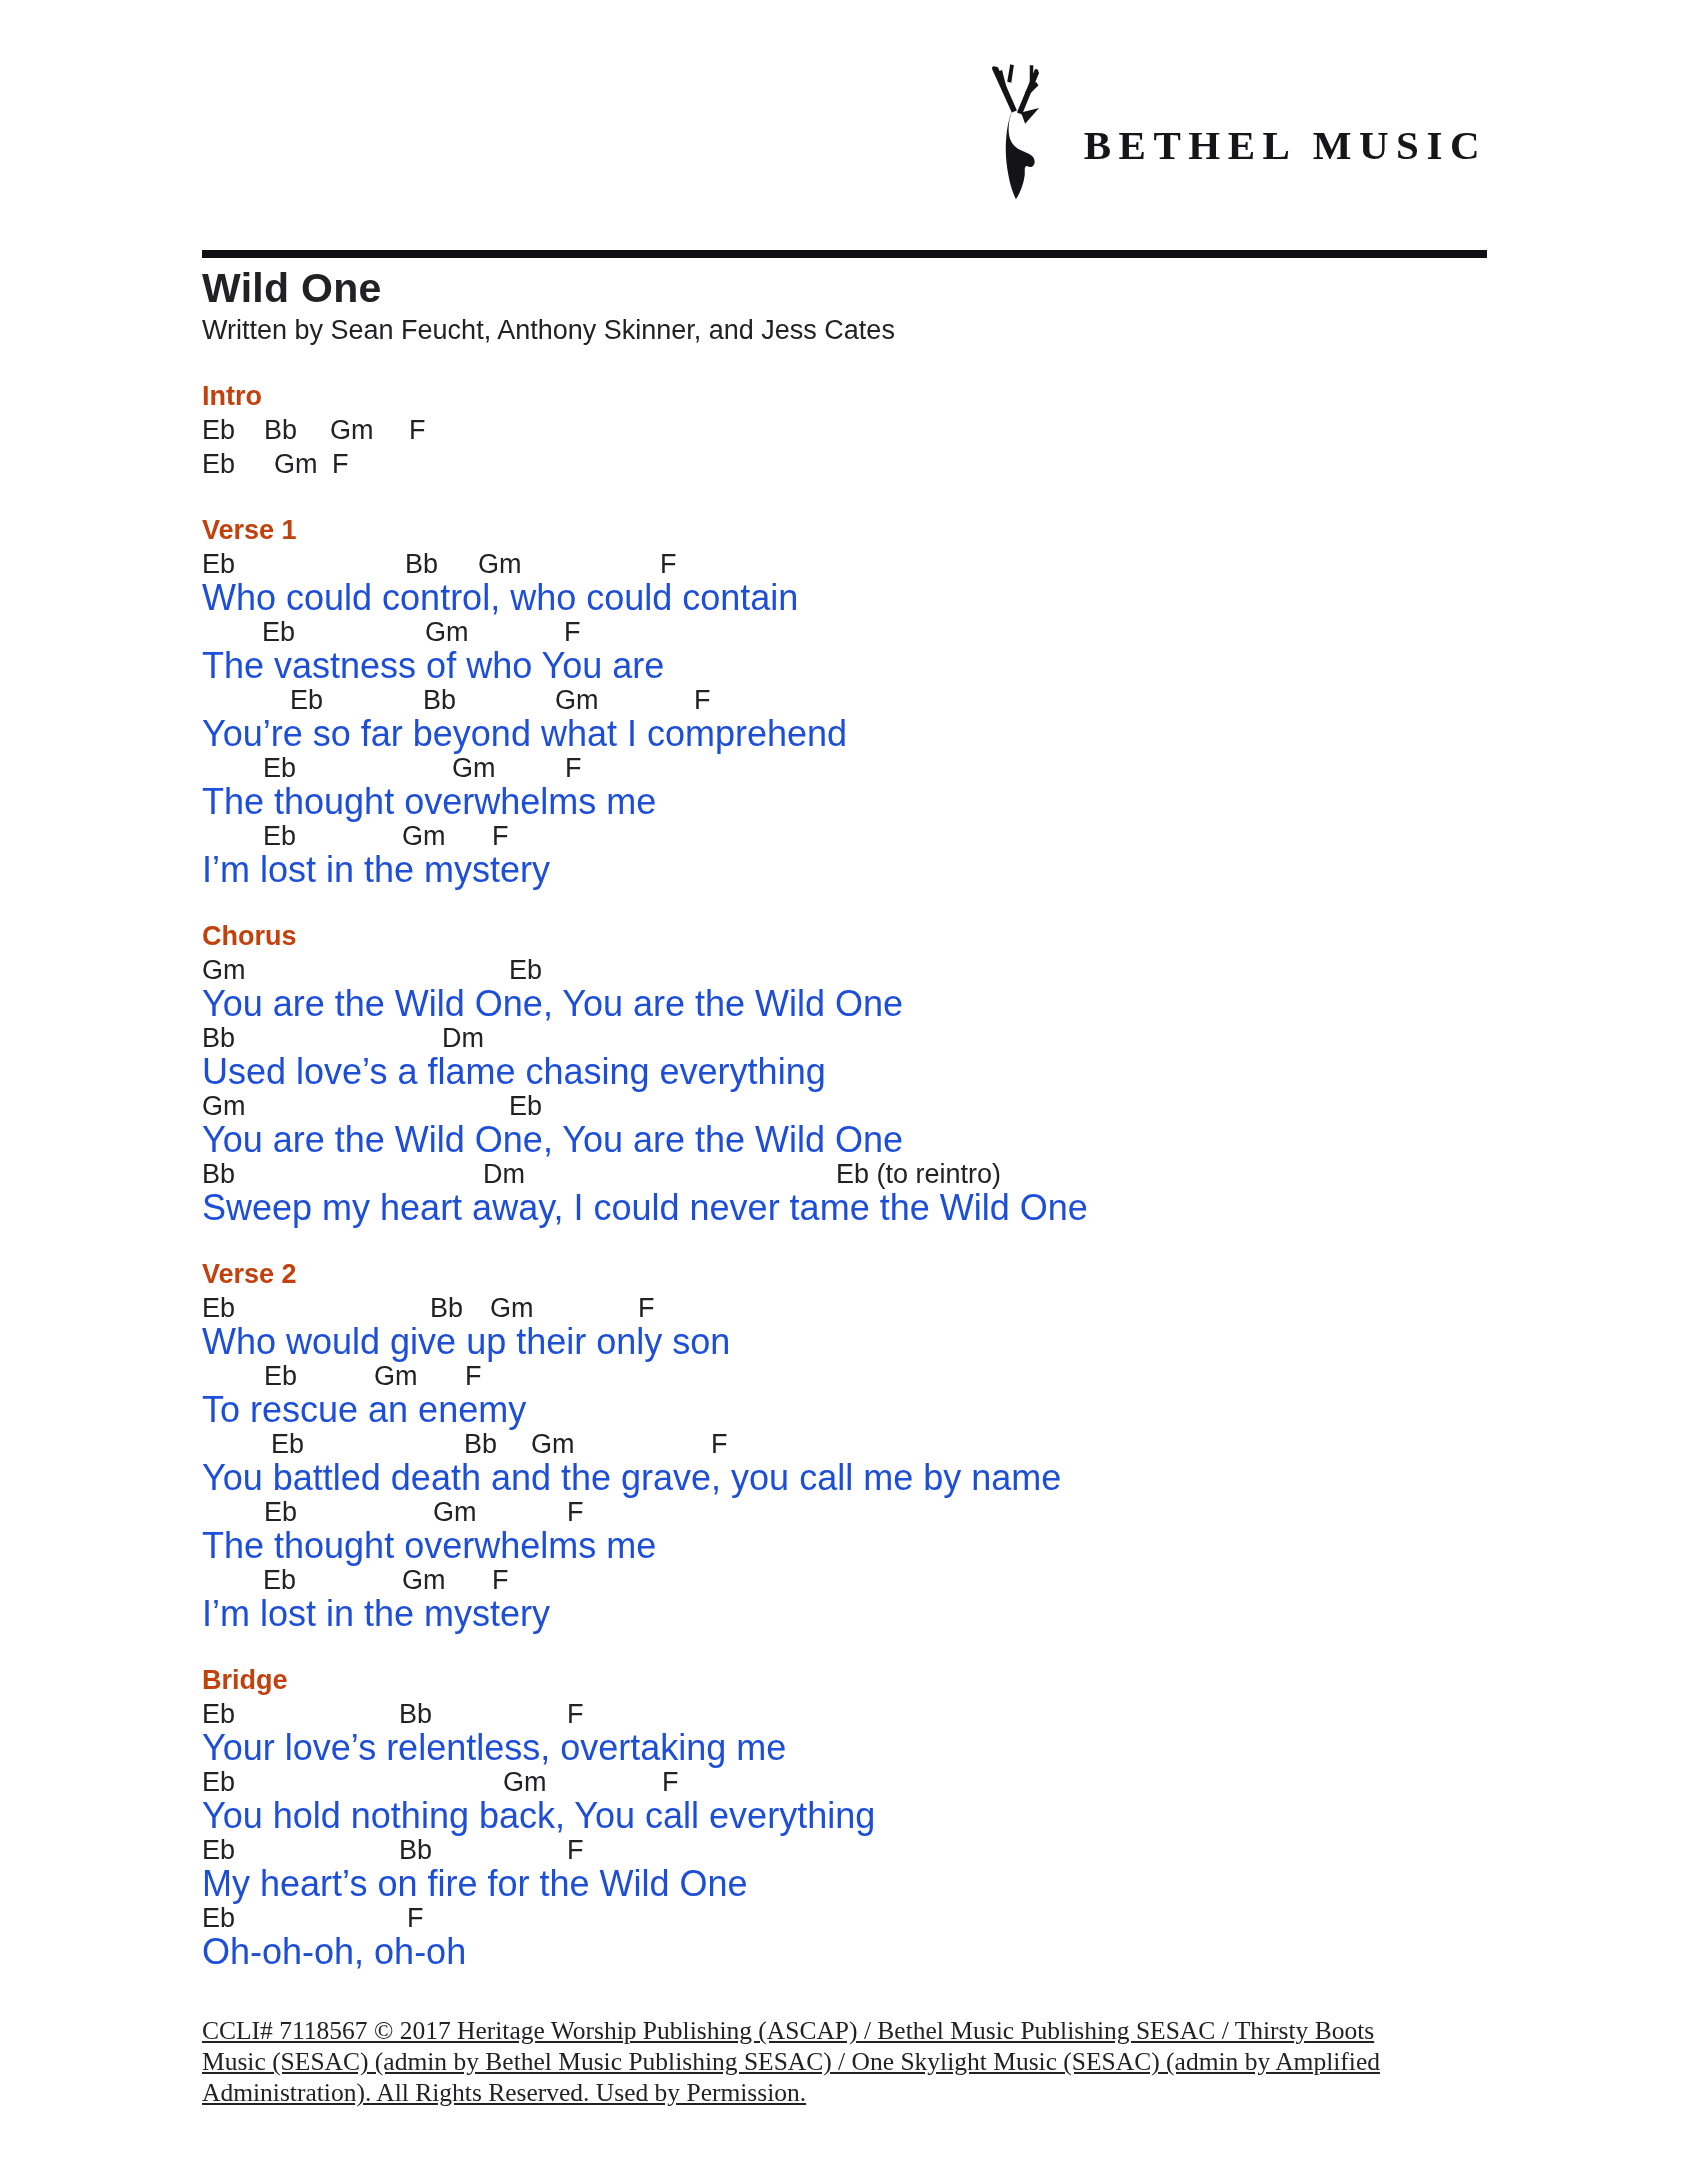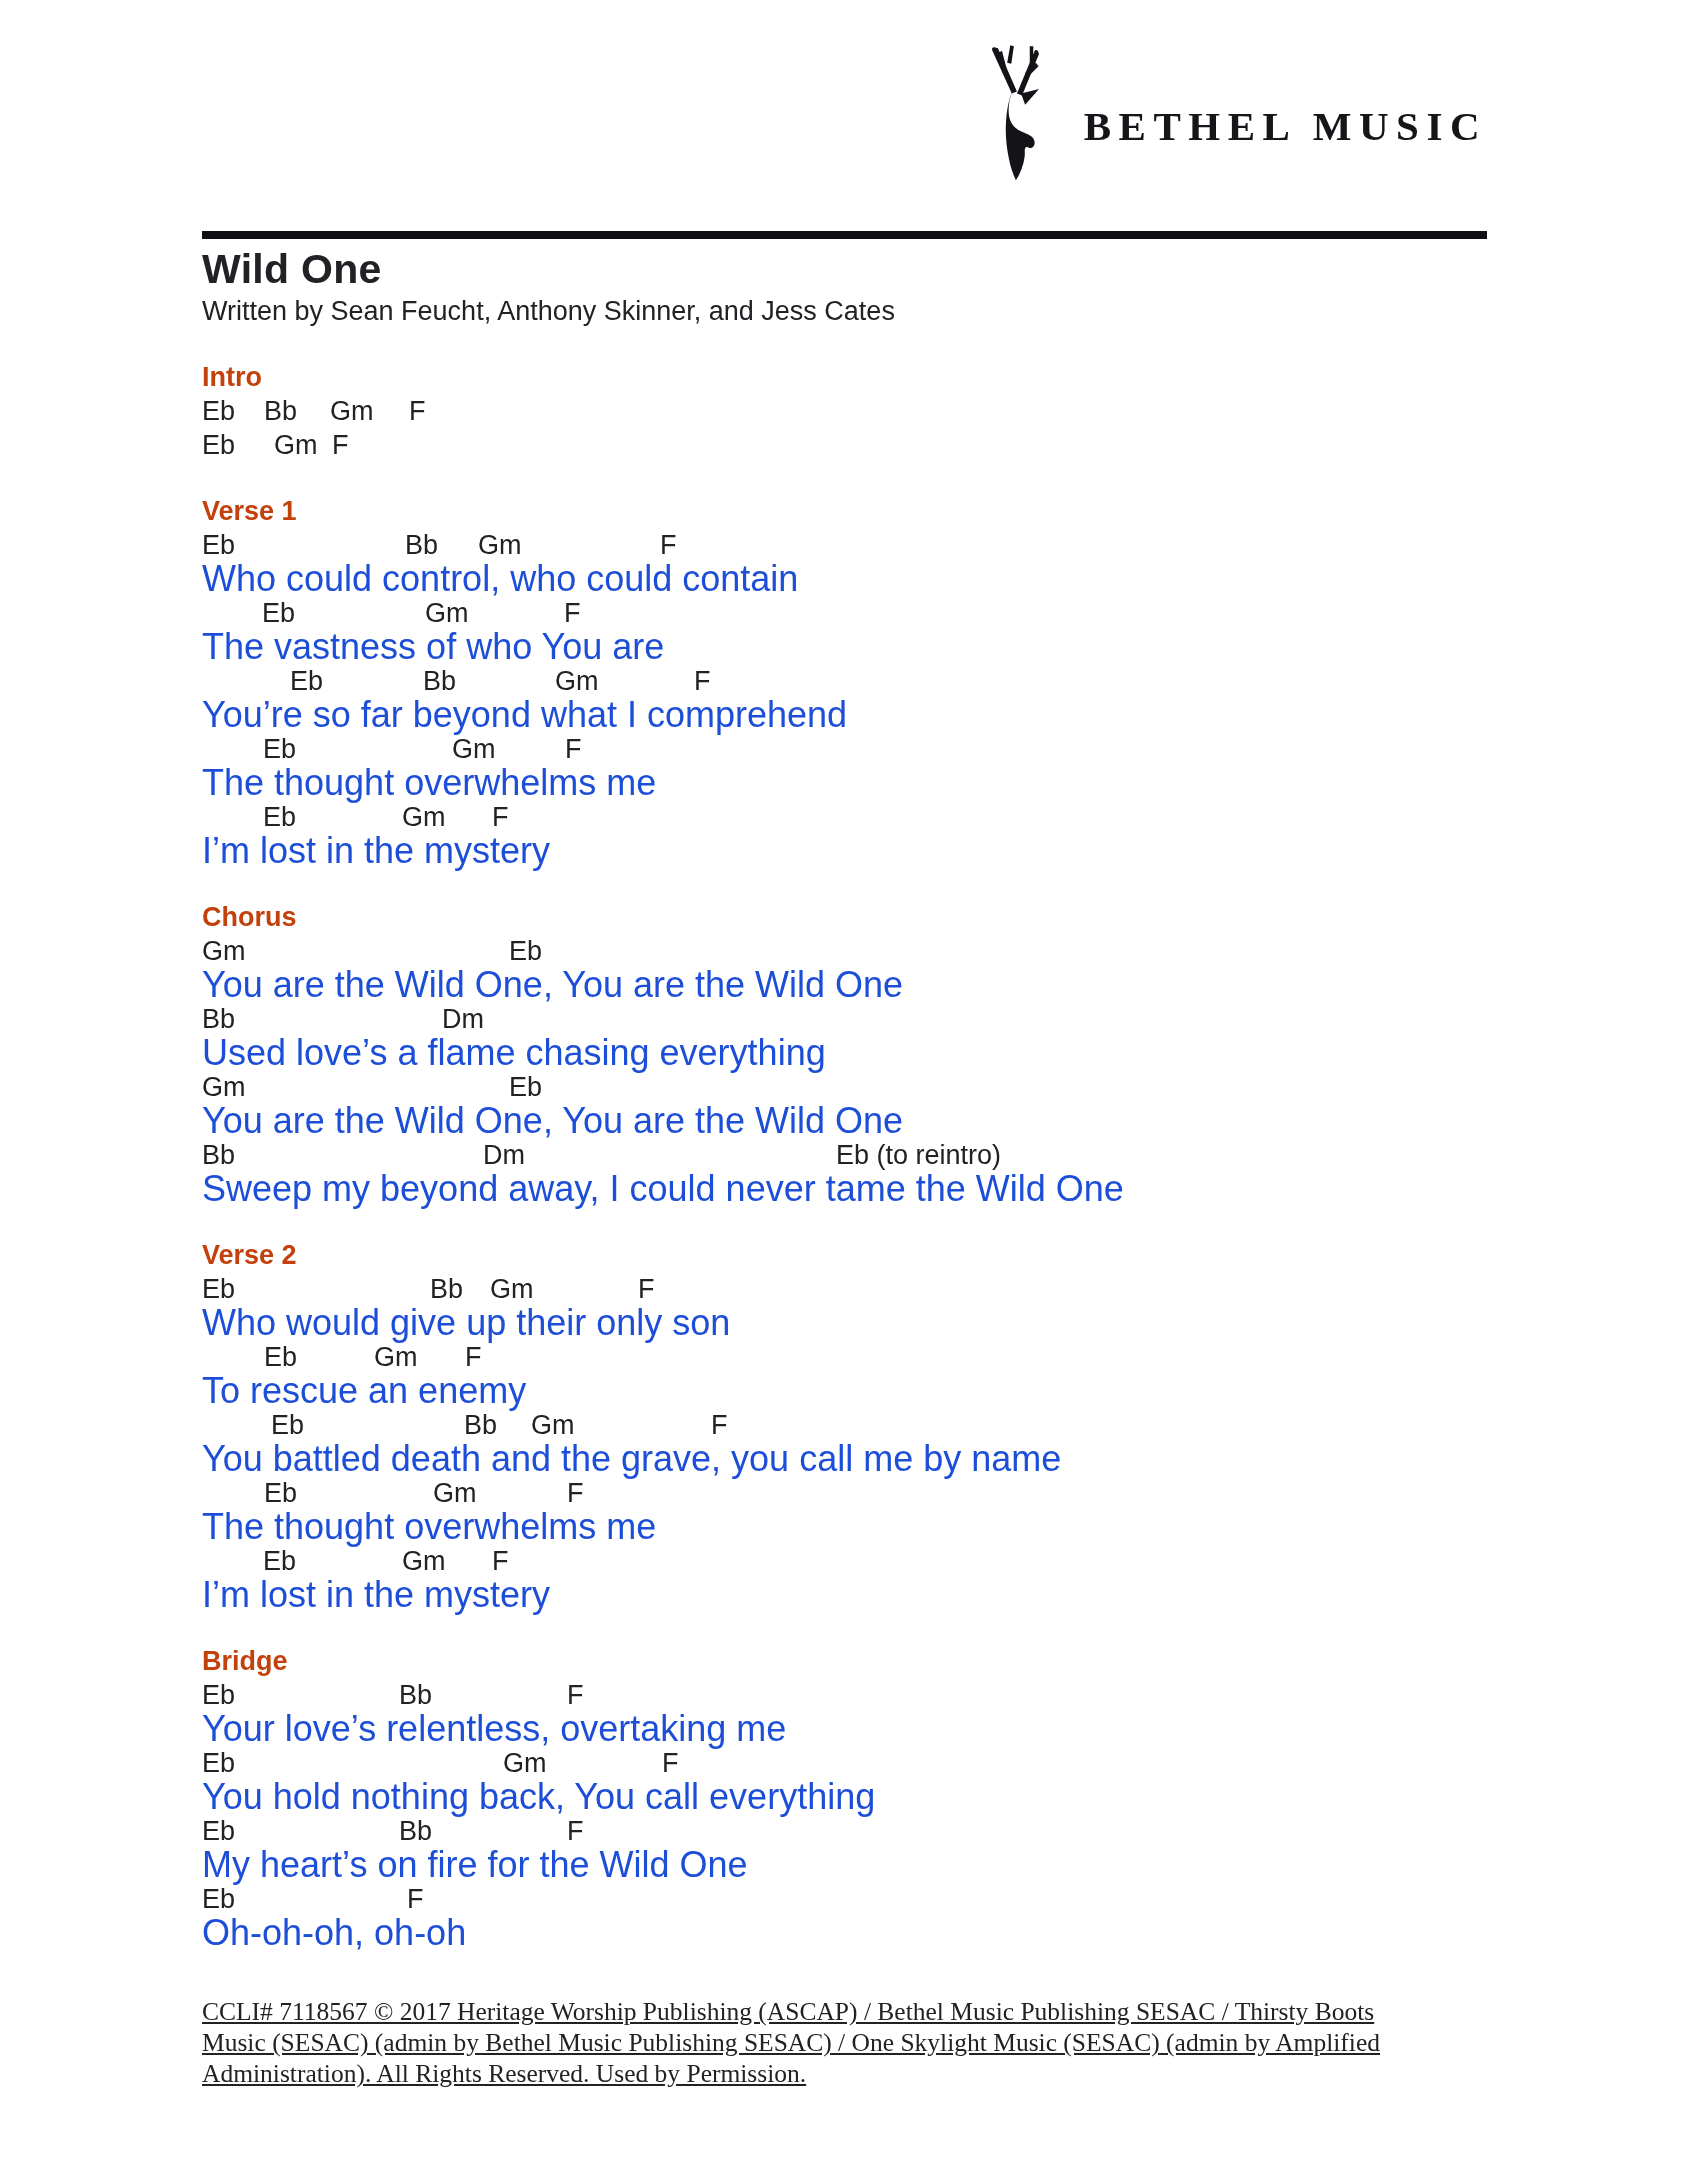--- a/index.html
+++ b/index.html
@@ -16,21 +16,21 @@
     color: #1e1e1e;
     -webkit-font-smoothing: antialiased;
   }
   .page {
     width: 100%;
     height: 100%;
     background: #ffffff;
     box-sizing: border-box;
     padding-left: 202px;
     padding-right: 200px;
-    padding-top: 39px;
+    padding-top: 58px;
   }
   
   .logo-row {
     display: flex;
     justify-content: flex-end;
     align-items: center;
     height: 145px;
   }
   .deer {
     height: 144px;
@@ -212,21 +212,21 @@
         <div class="chord-line">
           <span class="chord" style="left: 0px;">Gm</span>
           <span class="chord" style="left: 307px;">Eb</span>
         </div>
         <div class="lyric">You are the Wild One, You are the Wild One</div>
         <div class="chord-line">
           <span class="chord" style="left: 0px;">Bb</span>
           <span class="chord" style="left: 281px;">Dm</span>
           <span class="chord" style="left: 634px;">Eb (to reintro)</span>
         </div>
-        <div class="lyric">Sweep my beyond away, I could never tame the Wild One</div>
+        <div class="lyric">Sweep my heart away, I could never tame the Wild One</div>
       </section>
       <section class="section">
         <div class="section-heading">Verse 2</div>
         <div class="chord-line">
           <span class="chord" style="left: 0px;">Eb</span>
           <span class="chord" style="left: 228px;">Bb</span>
           <span class="chord" style="left: 288px;">Gm</span>
           <span class="chord" style="left: 436px;">F</span>
         </div>
         <div class="lyric">Who would give up their only son</div>

